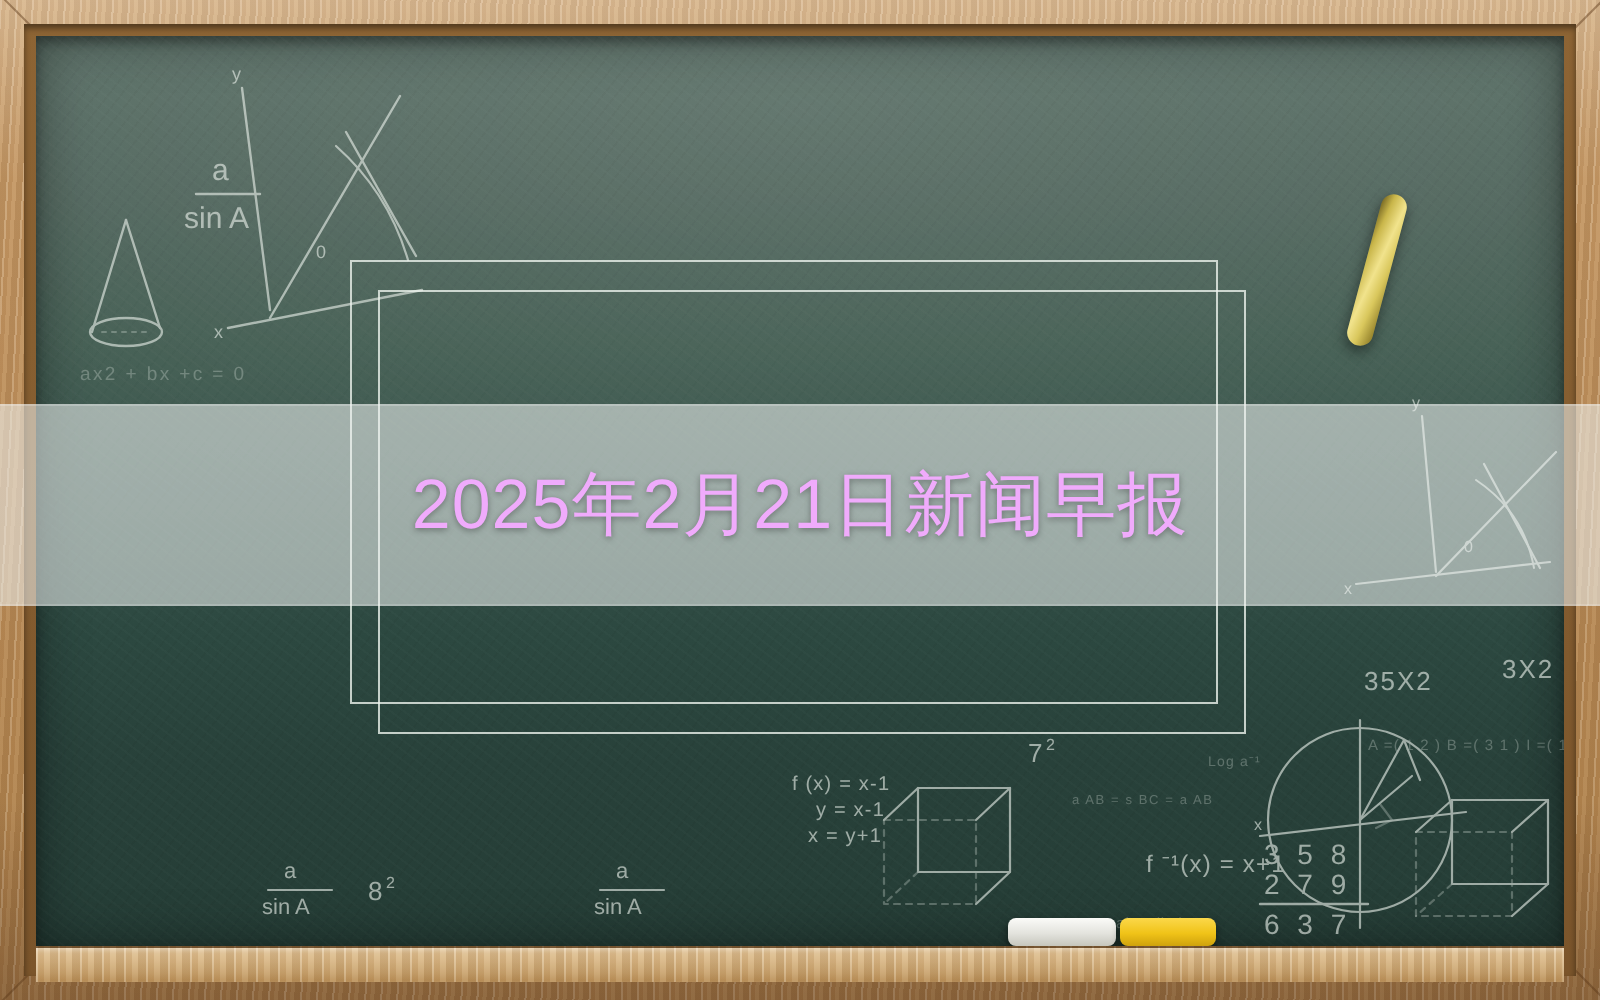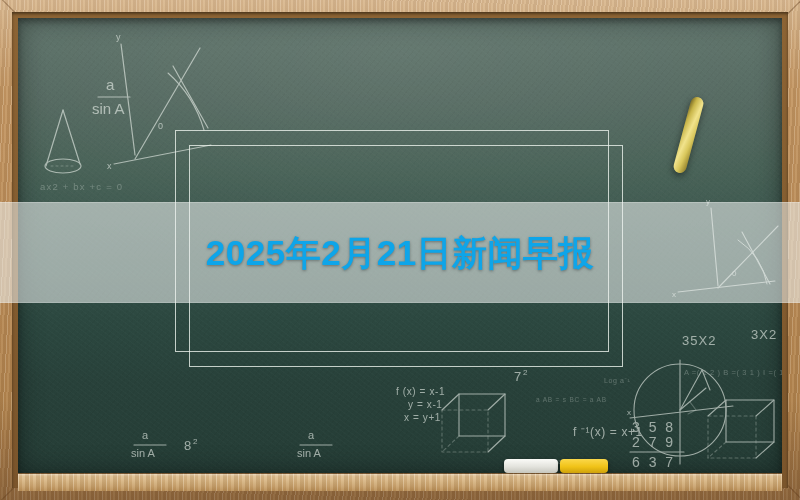--- a/index.html
+++ b/index.html
@@ -93,27 +93,26 @@
   
   .band{
     position:absolute; left:0; top:202px; width:800px; height:101px;
     background:rgba(232,238,234,.40);
     border-top:1px solid rgba(255,255,255,.22);
     border-bottom:1px solid rgba(255,255,255,.16);
     display:flex; align-items:center; justify-content:center;
     pointer-events:none;
   }
   .band-title{
-    color:#0ea5e9;
+    color:#f0abfc;
     font-size:35px;
     letter-spacing:.5px;
     line-height:1;
     text-shadow:0 1px 3px rgba(0,0,0,.35);
     white-space:nowrap;
-    font-weight:bold;
   }
 
   
   .tray{
     position:absolute; left:18px; bottom:9px; width:764px; height:18px;
     background:
       repeating-linear-gradient(90deg,
         rgba(255,255,255,.20) 0 1px,
         rgba(150,105,58,.14) 1px 4px,
         rgba(255,255,255,.07) 4px 7px,

